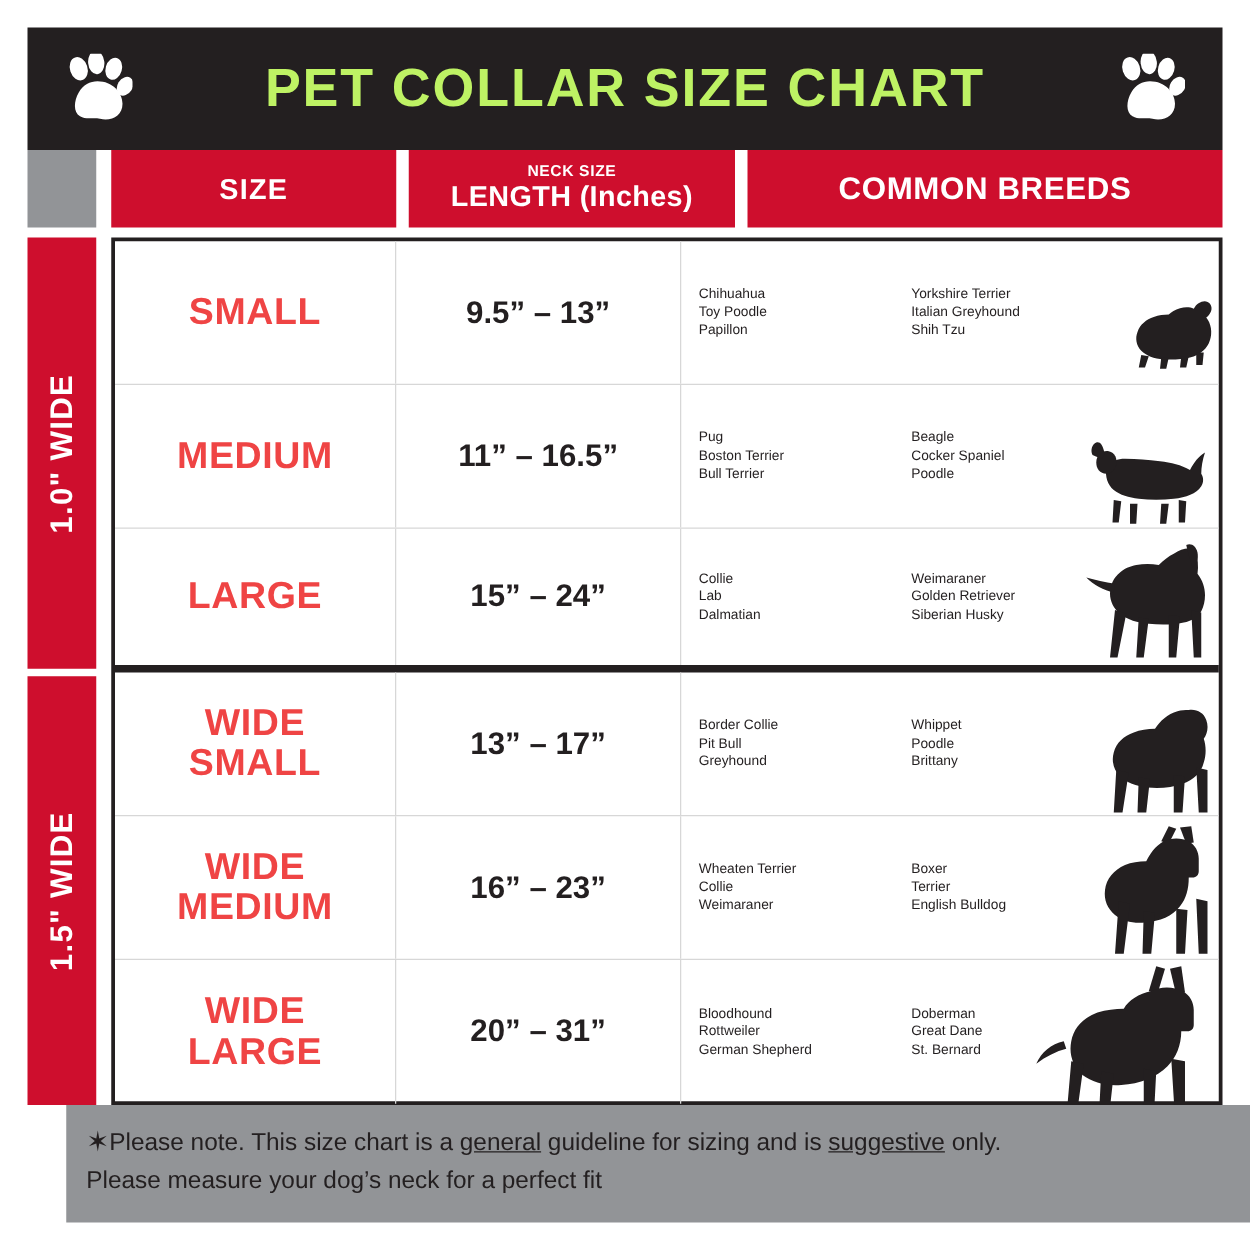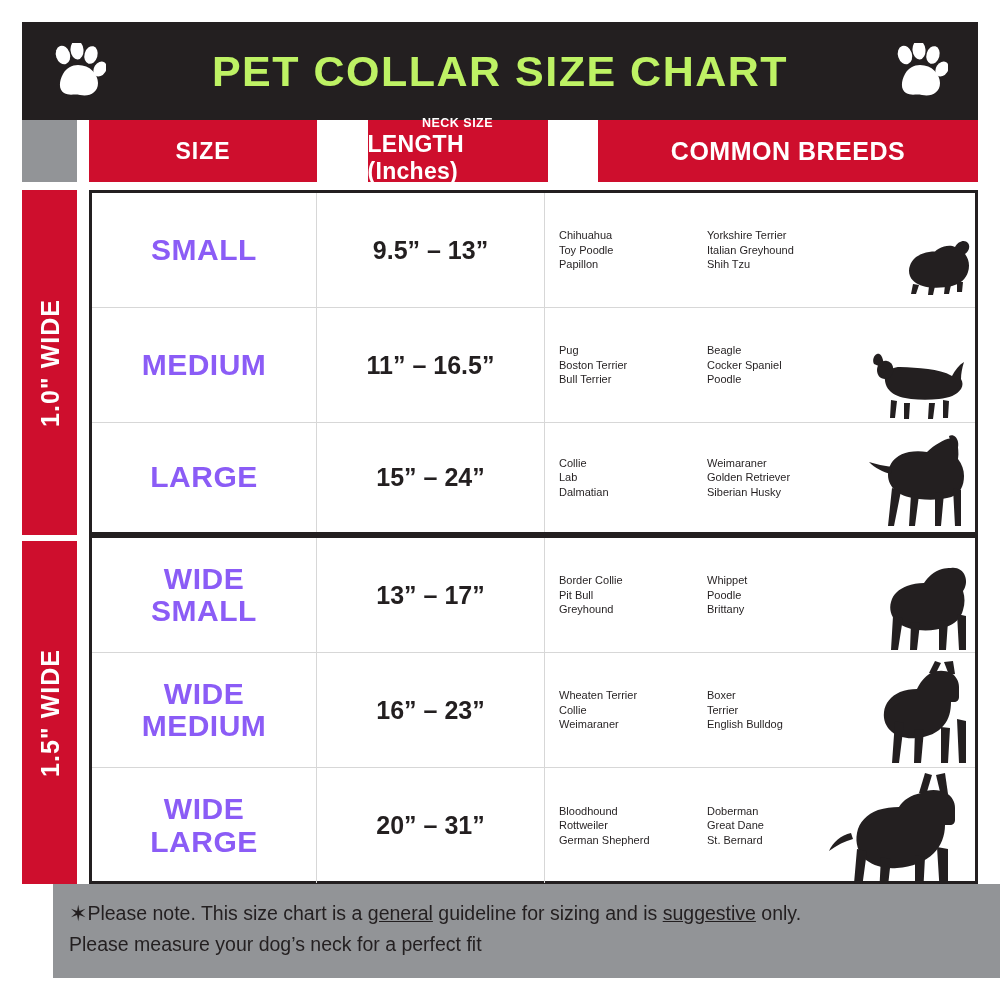--- a/index.html
+++ b/index.html
@@ -71,21 +71,21 @@
     color: #ffffff;
     display: flex;
     flex-direction: column;
     align-items: center;
     justify-content: center;
     margin-right: 4px;
     font-weight: bold;
   }
   .ch:last-child { margin-right: 0; }
   .ch-size   { width: 228px; font-size: 23px; letter-spacing: 1px; }
-  .ch-length { width: 180px; }
+  .ch-length { width: 261px; }
   .ch-breeds { width: 380px; font-size: 25px; letter-spacing: 0.5px; }
   .ch-length .small-label { font-size: 12.5px; font-weight: bold; letter-spacing: .5px; line-height: 1; margin-bottom: 1px;}
   .ch-length .big-label { font-size: 23px; font-weight: bold; letter-spacing: .3px; }
 
   
   .group-label {
     position: absolute;
     left: 0;
     width: 55px;
     background: #ce0e2d;
@@ -122,21 +122,21 @@
   .row:last-child { border-bottom: none; }
 
   .cell-size {
     width: 225px;
     display: flex;
     flex-direction: column;
     align-items: center;
     justify-content: center;
     font-size: 30px;
     font-weight: bold;
-    color: #8b5cf6;
+    color: #ef4444;
     letter-spacing: .5px;
     line-height: 1.08;
     border-right: 1.5px solid #d7d7d7;
   }
   .cell-len {
     width: 228px;
     display: flex;
     align-items: center;
     justify-content: center;
     font-size: 25px;
@@ -151,21 +151,21 @@
     align-items: center;
     padding-left: 14px;
   }
   .breed-col {
     font-size: 11px;
     color: #231f20;
     line-height: 1.33;
     white-space: nowrap;
   }
   .breed-col.c1 { width: 148px; }
-  .breed-col.c2 { width: 145px; }
+  .breed-col.c2 { width: 145px; margin-left: 22px; }
   .dog-art {
     position: absolute;
     right: 4px;
     bottom: 0;
   }
 
   
   .footer {
     position: absolute;
     left: 22px; top: 884px;

